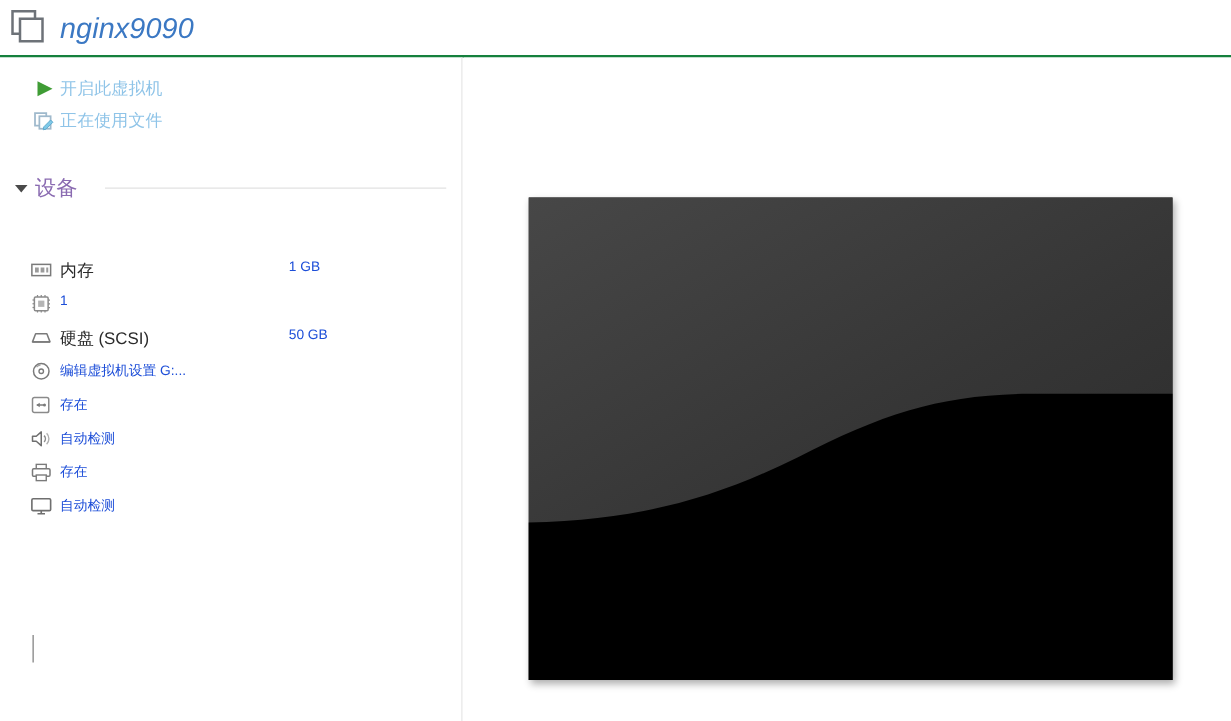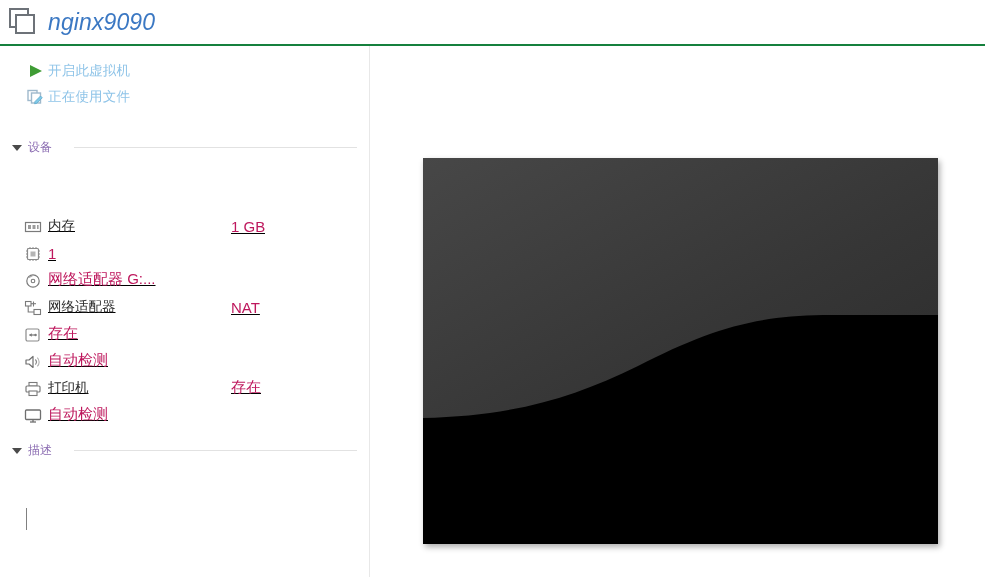--- a/index.html
+++ b/index.html
@@ -97,60 +97,59 @@
   .tri {
     width: 0; height: 0;
     border-left: 5px solid transparent;
     border-right: 5px solid transparent;
     border-top: 6px solid #4a4a4a;
     margin-right: 6px;
     flex: 0 0 auto;
     cursor: pointer;
   }
   .section-title {
-    font-size: 12px;
+    font-size: 17px;
     color: #8a6bb1;
     white-space: nowrap;
     margin-right: 22px;
   }
   .section-rule {
     flex: 1 1 auto;
     height: 1px;
     background: #e2e2e2;
   }
 
   
   .devices {
     position: absolute;
     left: 24px; top: 162px;
     width: 330px;
   }
   .device-row {
     display: flex;
-    align-items: flex-end;
+    align-items: flex-start;
     height: 27px;
     cursor: default;
-    text-decoration: underline;
   }
   .device-icon {
     width: 19px; height: 16px;
     margin-right: 5px;
     flex: 0 0 auto;
     position: relative;
   }
   .device-name {
     font-size: 13.5px;
     color: #2b2b2b;
     white-space: nowrap;
     width: 183px;
     overflow: hidden;
   }
   .device-value {
-    font-size: 15px;
-    color: #be185d;
+    font-size: 11px;
+    color: #1d4ed8;
     white-space: nowrap;
     overflow: hidden;
     text-overflow: clip;
     max-width: 135px;
   }
 
   
   .desc-body {
     position: absolute;
     left: 24px; top: 462px;
@@ -257,45 +256,42 @@
                 <line x1="2" y1="11" x2="3.5" y2="11"></line>
               <line x1="14.5" y1="5" x2="16" y2="5"></line>
                 <line x1="14.5" y1="8" x2="16" y2="8"></line>
                 <line x1="14.5" y1="11" x2="16" y2="11"></line>
             </g>
           </svg>
         </span>
         <span class="device-value">1</span>
       </div>
 
+      <div class="device-row">
+        <span class="device-icon">
+          <svg width="19" height="16" viewBox="0 0 19 16">
+            <path d="M2 11.5 L4.5 5 L13.5 5 L16 11.5 Z" fill="#ffffff" stroke="#7a7a7a" stroke-width="1.2" stroke-linejoin="round"></path>
+            <line x1="2" y1="11.5" x2="16" y2="11.5" stroke="#7a7a7a" stroke-width="1.2"></line>
+          </svg>
+        </span>
+        <span class="device-name">硬盘 (SCSI)</span>
+        <span class="device-value">50 GB</span>
+      </div>
 
       <div class="device-row">
         <span class="device-icon">
           <svg width="19" height="16" viewBox="0 0 19 16">
             <circle cx="9" cy="8" r="6.2" fill="#ffffff" stroke="#7a7a7a" stroke-width="1.2"></circle>
             <circle cx="9" cy="8" r="1.8" fill="#ffffff" stroke="#7a7a7a" stroke-width="1.1"></circle>
             <path d="M5.2 4.6 A5.4 5.4 0 0 1 8.4 3" stroke="#a5a5a5" stroke-width="1.1" fill="none"></path>
           </svg>
         </span>
-        <span class="device-value">网络适配器 G:...</span>
-      </div>
-
-      <div class="device-row">
-        <span class="device-icon">
-          <svg width="19" height="16" viewBox="0 0 19 16">
-            <rect x="1.5" y="1.5" width="5.5" height="4.5" fill="#ffffff" stroke="#7a7a7a" stroke-width="1.1"></rect>
-            <rect x="10" y="9.5" width="6.5" height="5" fill="#ffffff" stroke="#7a7a7a" stroke-width="1.1"></rect>
-            <path d="M4.2 6 L4.2 12 L10 12" stroke="#7a7a7a" stroke-width="1.1" fill="none"></path>
-            <path d="M9.5 1.5 L9.5 6.5" stroke="#7a7a7a" stroke-width="1.1" fill="none"></path>
-            <path d="M7 3.7 L12 3.7" stroke="#7a7a7a" stroke-width="1.1" fill="none"></path>
-          </svg>
-        </span>
-        <span class="device-name">网络适配器</span>
-        <span class="device-value">NAT</span>
-      </div>
+        <span class="device-value">编辑虚拟机设置 G:...</span>
+      </div>
+
 
       <div class="device-row">
         <span class="device-icon">
           <svg width="19" height="16" viewBox="0 0 19 16">
             <rect x="2" y="2" width="13" height="12" rx="1.5" fill="#ffffff" stroke="#8a8a8a" stroke-width="1.2"></rect>
             <path d="M11.5 8 L5.5 8" stroke="#7a7a7a" stroke-width="1.2"></path>
             <polygon points="5,8 7.8,6.2 7.8,9.8" fill="#7a7a7a"></polygon>
             <circle cx="11.6" cy="8" r="1.2" fill="#7a7a7a"></circle>
           </svg>
         </span>
@@ -314,42 +310,36 @@
       </div>
 
       <div class="device-row">
         <span class="device-icon">
           <svg width="19" height="16" viewBox="0 0 19 16">
             <rect x="5" y="1.5" width="8" height="3.5" fill="#ffffff" stroke="#7a7a7a" stroke-width="1.1"></rect>
             <rect x="2" y="5" width="14" height="6" rx="1" fill="#ffffff" stroke="#7a7a7a" stroke-width="1.2"></rect>
             <rect x="5" y="10" width="8" height="4.5" fill="#ffffff" stroke="#7a7a7a" stroke-width="1.1"></rect>
           </svg>
         </span>
-        <span class="device-name">打印机</span>
         <span class="device-value">存在</span>
       </div>
 
       <div class="device-row">
         <span class="device-icon">
           <svg width="19" height="16" viewBox="0 0 19 16">
             <rect x="1.5" y="2" width="15" height="9.5" rx="1" fill="#ffffff" stroke="#6f6f6f" stroke-width="1.3"></rect>
             <line x1="6" y1="14" x2="12" y2="14" stroke="#6f6f6f" stroke-width="1.3"></line>
             <line x1="9" y1="11.5" x2="9" y2="14" stroke="#6f6f6f" stroke-width="1.3"></line>
           </svg>
         </span>
         <span class="device-value">自动检测</span>
       </div>
 
     </div>
 
-    <div class="section-header" style="top:396px;">
-      <span class="tri"></span>
-      <span class="section-title">描述</span>
-      <span class="section-rule"></span>
-    </div>
 
     <div class="desc-body">
       <div class="caret"></div>
     </div>
 
   </div>
 
   <div class="right-pane">
     <div class="thumb-wrap">
       <svg class="thumb-canvas" viewBox="0 0 515 386" preserveAspectRatio="none">

